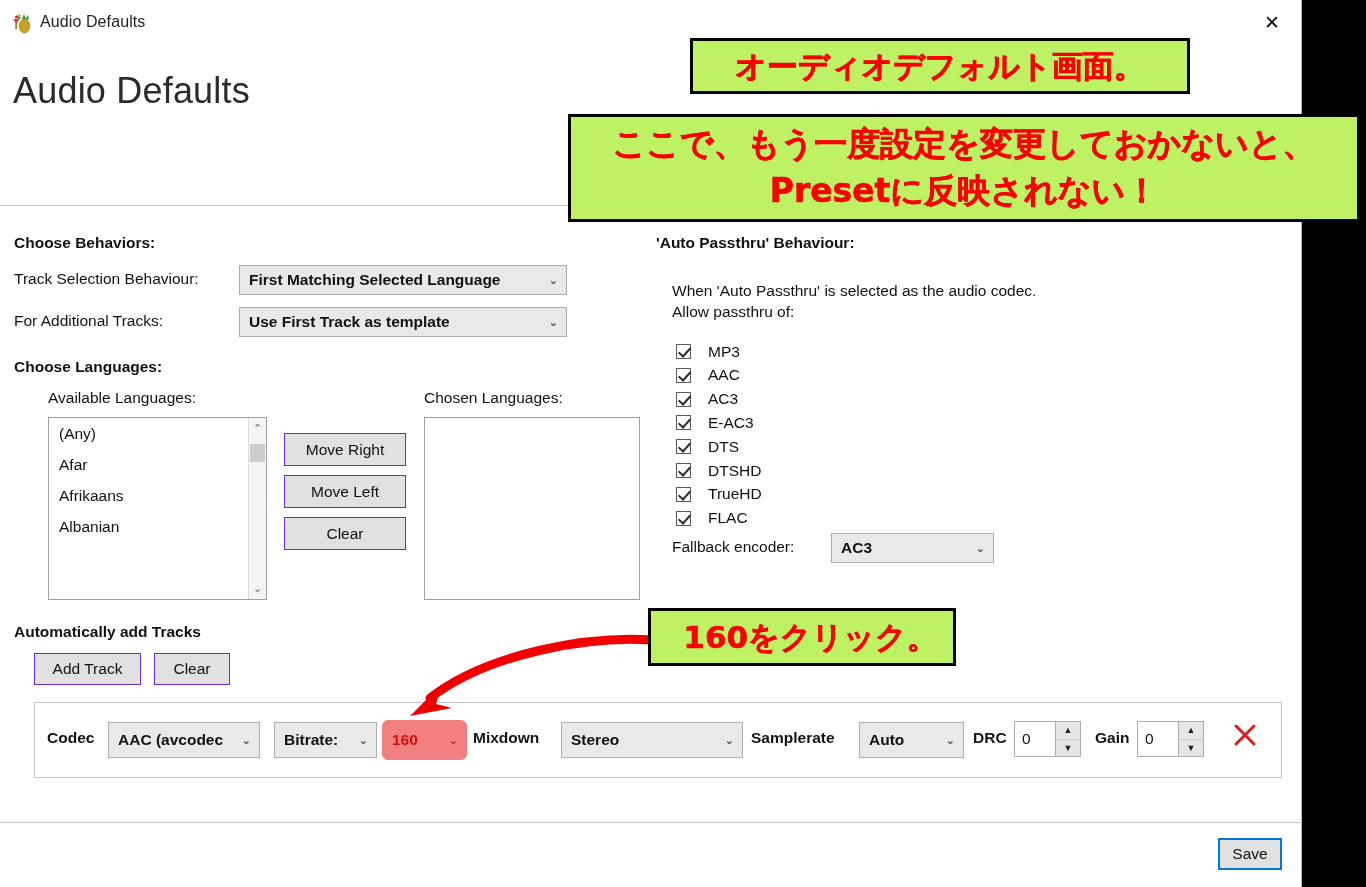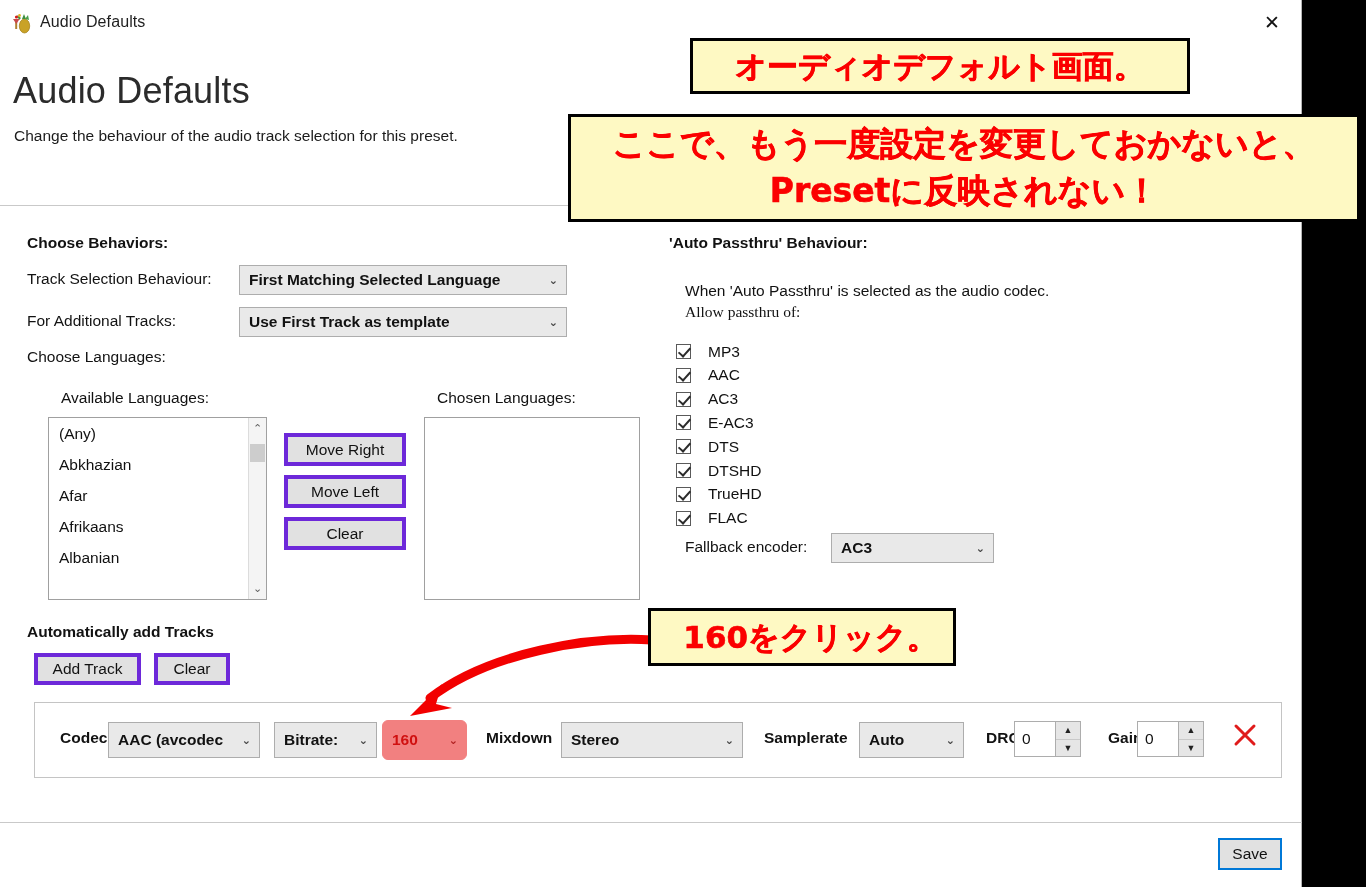--- a/index.html
+++ b/index.html
@@ -52,21 +52,21 @@
   #hdr-sep{
     position:absolute;left:0;top:205px;width:1302px;height:1px;
     background:#c9c9c9;
   }
   #ftr-sep{
     position:absolute;left:0;top:822px;width:1302px;height:1px;
     background:#c9c9c9;
   }
 
   
-  .lbl{position:absolute;font-size:15.5px;color:#121212;white-space:nowrap;margin-left:13px;}
+  .lbl{position:absolute;font-size:15.5px;color:#121212;white-space:nowrap;}
   .lbl.b{font-weight:bold;}
 
   
   .combo{
     position:absolute;box-sizing:border-box;
     background:#e9e9e9;border:1px solid #adadad;
     font-size:15.5px;color:#111;
     display:flex;align-items:center;
     padding-left:9px;padding-right:20px;
     overflow:hidden;white-space:nowrap;
@@ -79,21 +79,21 @@
   }
   .combo.hl{
     background:#f28080;border:1px solid #f28080;border-radius:6px;
     color:#d01010;
   }
   .combo.hl .caret{color:#b02020;}
 
   
   .btn{
     position:absolute;box-sizing:border-box;
-    background:#e1e1e1;border:4px solid #6d28d9;
+    background:#e1e1e1;border:1px solid #6d28d9;
     font-size:15.5px;color:#111;
     display:flex;align-items:center;justify-content:center;
     cursor:pointer;
   }
   .btn.focus{border:2px solid #0078d7;background:#e1e1e1;}
 
   
   .listbox{
     position:absolute;box-sizing:border-box;
     background:#ffffff;border:1px solid #a0a0a0;
@@ -158,21 +158,21 @@
   .spin .arrows div:first-child{border-bottom:1px solid #c9c9c9;}
 
   
   #remove-track{
     position:absolute;left:1232px;top:722px;width:26px;height:26px;
     cursor:pointer;
   }
 
   
   .callout{
-    position:absolute;background:#fef9c3;border:3px solid #000;
+    position:absolute;background:#bef264;border:3px solid #000;
     box-sizing:border-box;
     display:flex;align-items:center;justify-content:center;
     color:#fb0000;font-weight:bold;text-align:center;
     font-family:"DejaVu Sans","Liberation Sans",sans-serif;
     z-index:40;line-height:1.18;
     -webkit-text-stroke:0.6px #fb0000;
   }
   #callout-1{left:690px;top:38px;width:500px;height:56px;font-size:31px;}
   #callout-2{left:568px;top:114px;width:792px;height:108px;font-size:33px;
              flex-direction:column;padding:6px 4px;gap:8px;}
@@ -197,46 +197,44 @@
         <rect x="5.2" y="8" width="2" height="10" fill="#b08030"></rect>
         <path d="M3 8 L9.6 8 L6.3 13 Z" fill="#c94b4b"></path>
       </svg>
     </div>
     <div id="title-text">Audio Defaults</div>
     <div id="close-btn">✕</div>
   </div>
 
   <div id="page-title">Audio Defaults</div>
   <div id="page-desc">
-    <div>Change the behaviour of the audio track selection for this preset.</div>
   </div>
   <div id="hdr-sep"></div>
 
   <div class="lbl b" style="left:14px;top:234px;">Choose Behaviors:</div>
 
   <div class="lbl" style="left:14px;top:270px;">Track Selection Behaviour:</div>
   <div class="combo" style="left:239px;top:265px;width:328px;height:30px;">
     <span>First Matching Selected Language</span>
     <span class="caret">⌄</span>
   </div>
 
   <div class="lbl" style="left:14px;top:312px;">For Additional Tracks:</div>
   <div class="combo" style="left:239px;top:307px;width:328px;height:30px;">
     <span>Use First Track as template</span>
     <span class="caret">⌄</span>
   </div>
 
-  <div class="lbl" style="left:14px;top:348px;">Choose Languages:</div>
+  <div class="lbl" style="left:14px;top:358px;font-weight:bold;">Choose Languages:</div>
   <div class="lbl" style="left:48px;top:389px;">Available Languages:</div>
   <div class="lbl" style="left:424px;top:389px;">Chosen Languages:</div>
 
   <div class="listbox" style="left:48px;top:417px;width:219px;height:183px;">
     <div id="avail-items" style="width:200px;">
         <div class="item">(Any)</div>
-        <div class="item">Abkhazian</div>
         <div class="item">Afar</div>
         <div class="item">Afrikaans</div>
         <div class="item">Albanian</div>
       </div>
     <div class="sbar">
       <div class="arw up">⌃</div>
       <div class="thumb"></div>
       <div class="arw dn">⌄</div>
     </div>
   </div>
@@ -244,21 +242,21 @@
   <div class="btn" style="left:284px;top:433px;width:122px;height:33px;">Move Right</div>
   <div class="btn" style="left:284px;top:475px;width:122px;height:33px;">Move Left</div>
   <div class="btn" style="left:284px;top:517px;width:122px;height:33px;">Clear</div>
 
   <div class="listbox" style="left:424px;top:417px;width:216px;height:183px;">
     <div id="chosen-items"></div>
   </div>
 
   <div class="lbl b" style="left:656px;top:234px;">'Auto Passthru' Behaviour:</div>
   <div class="lbl" style="left:672px;top:282px;">When 'Auto Passthru' is selected as the audio codec.</div>
-  <div class="lbl" style="left:672px;top:303px;font-family:Liberation Serif, serif;">Allow passthru of:</div>
+  <div class="lbl" style="left:672px;top:303px;">Allow passthru of:</div>
 
   <div id="passthru-list">
       <div class="cbrow" style="left: 676px; top: 340px;">
         <span class="cbbox on"></span>
         <span class="t">MP3</span>
       </div>
       <div class="cbrow" style="left: 676px; top: 363.8px;">
         <span class="cbbox on"></span>
         <span class="t">AAC</span>
       </div>

